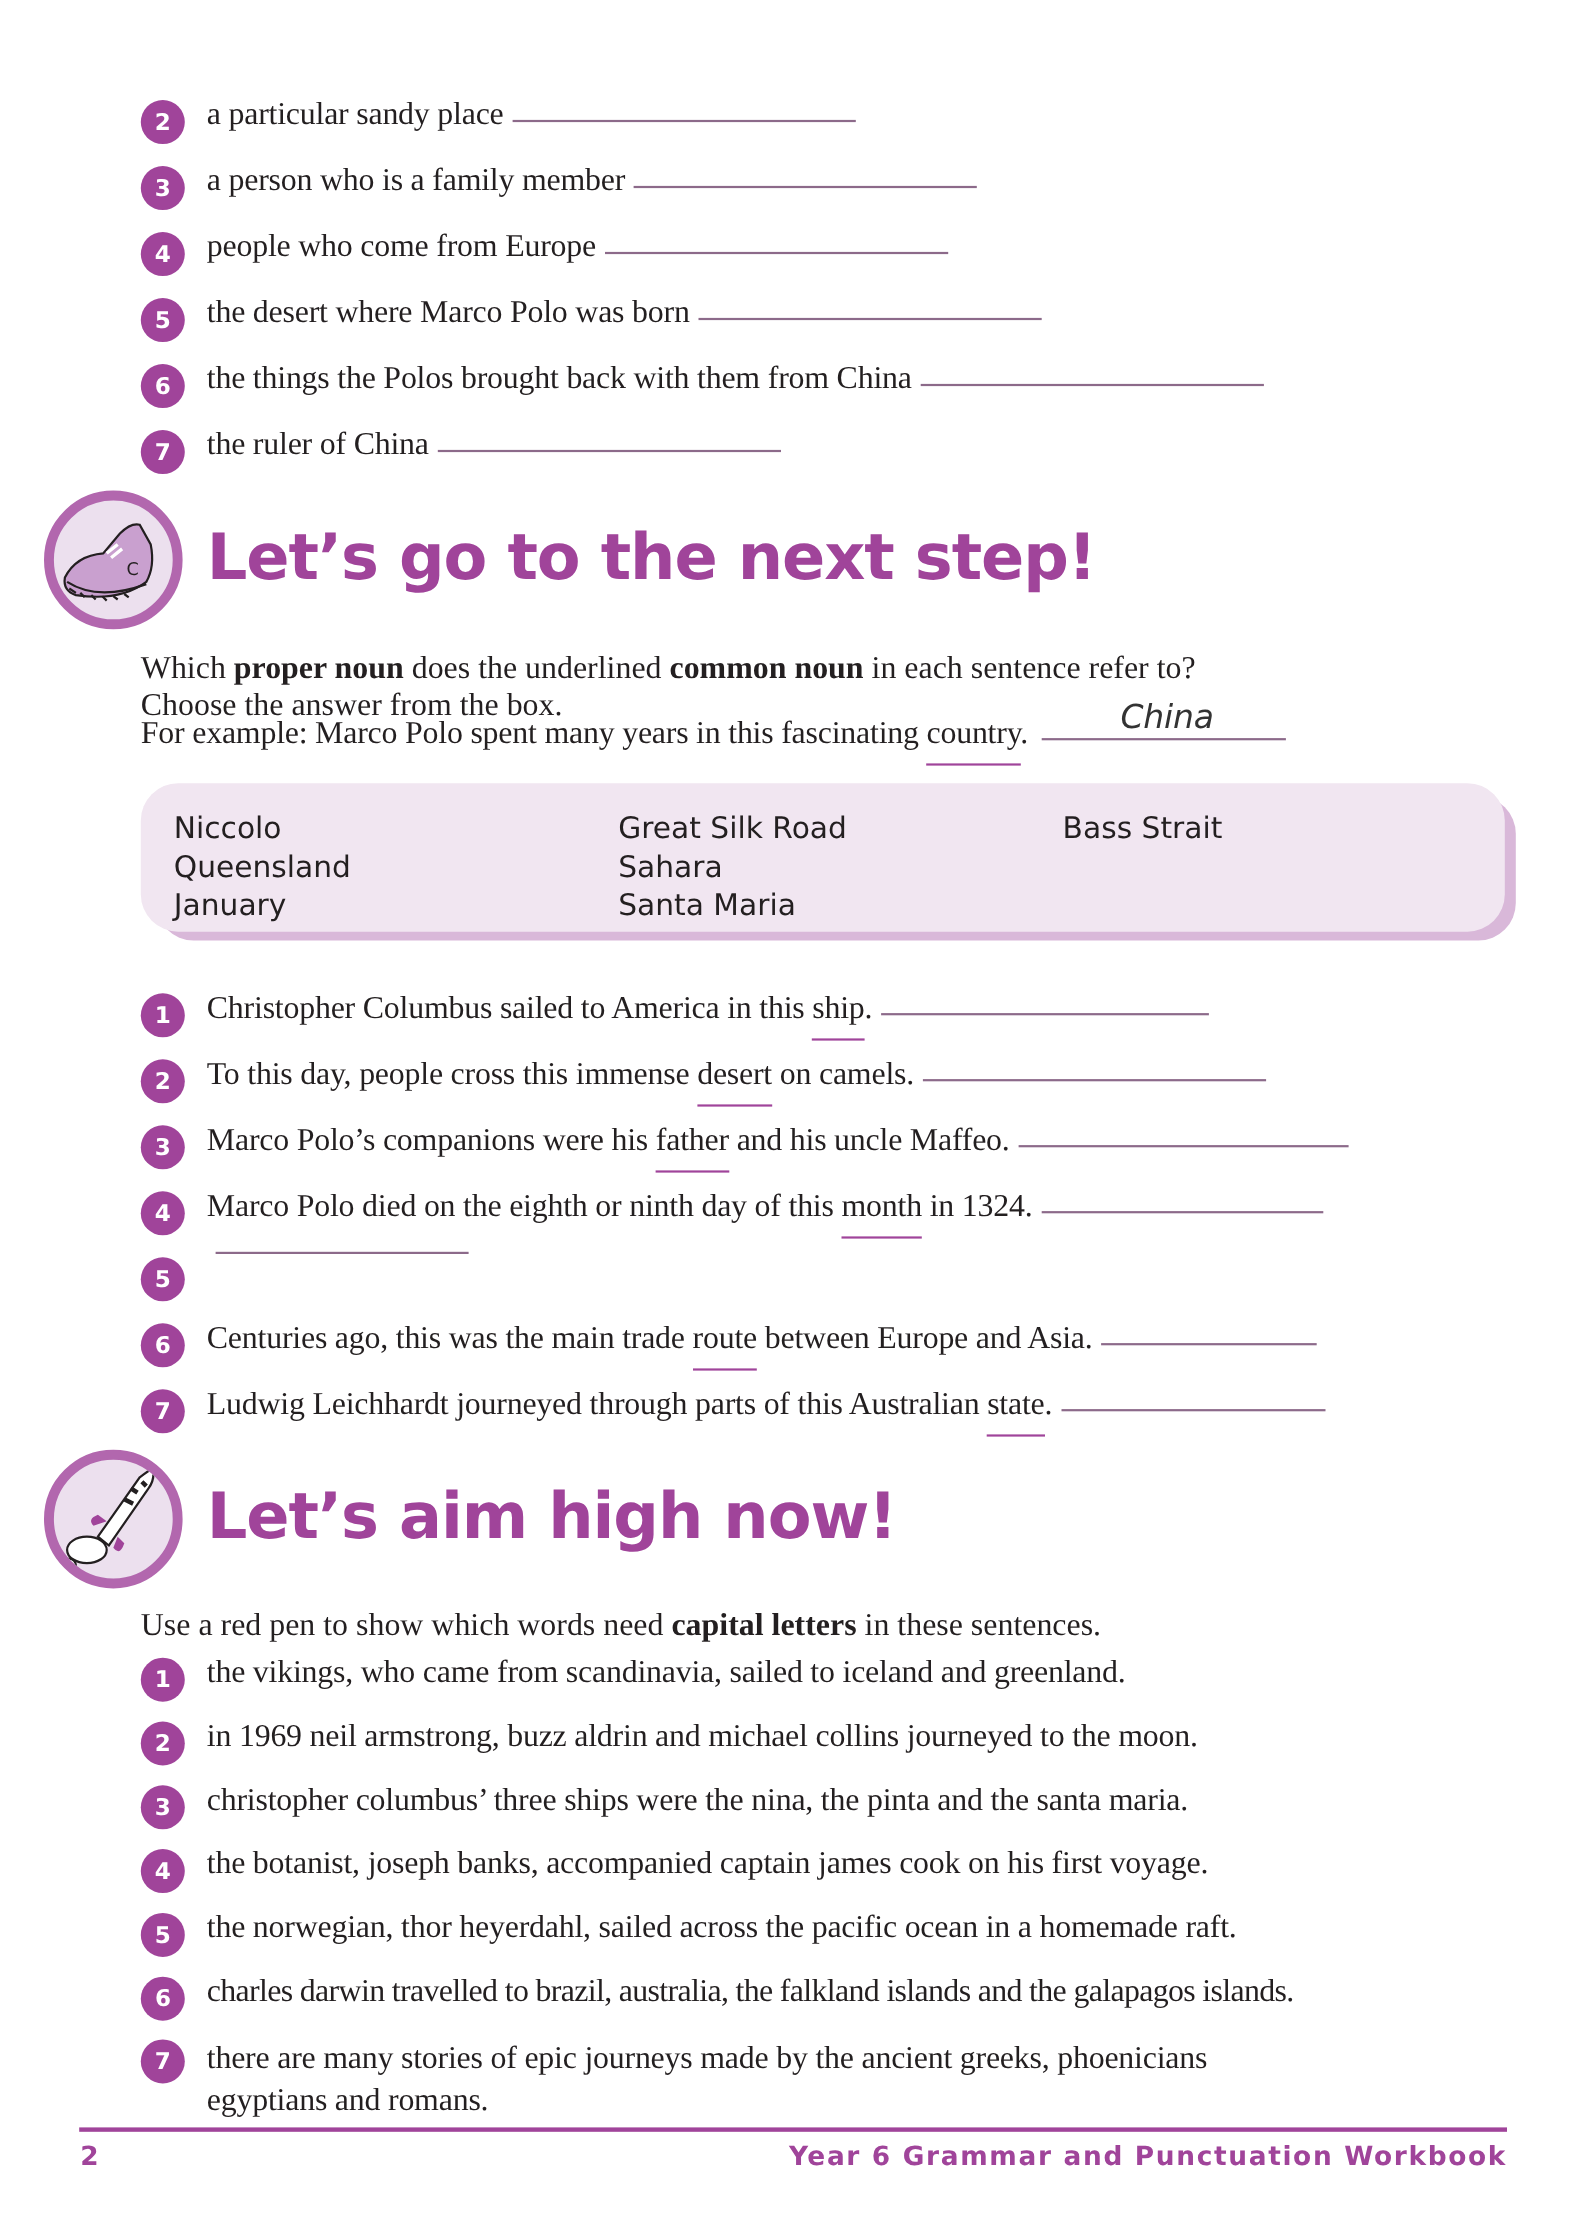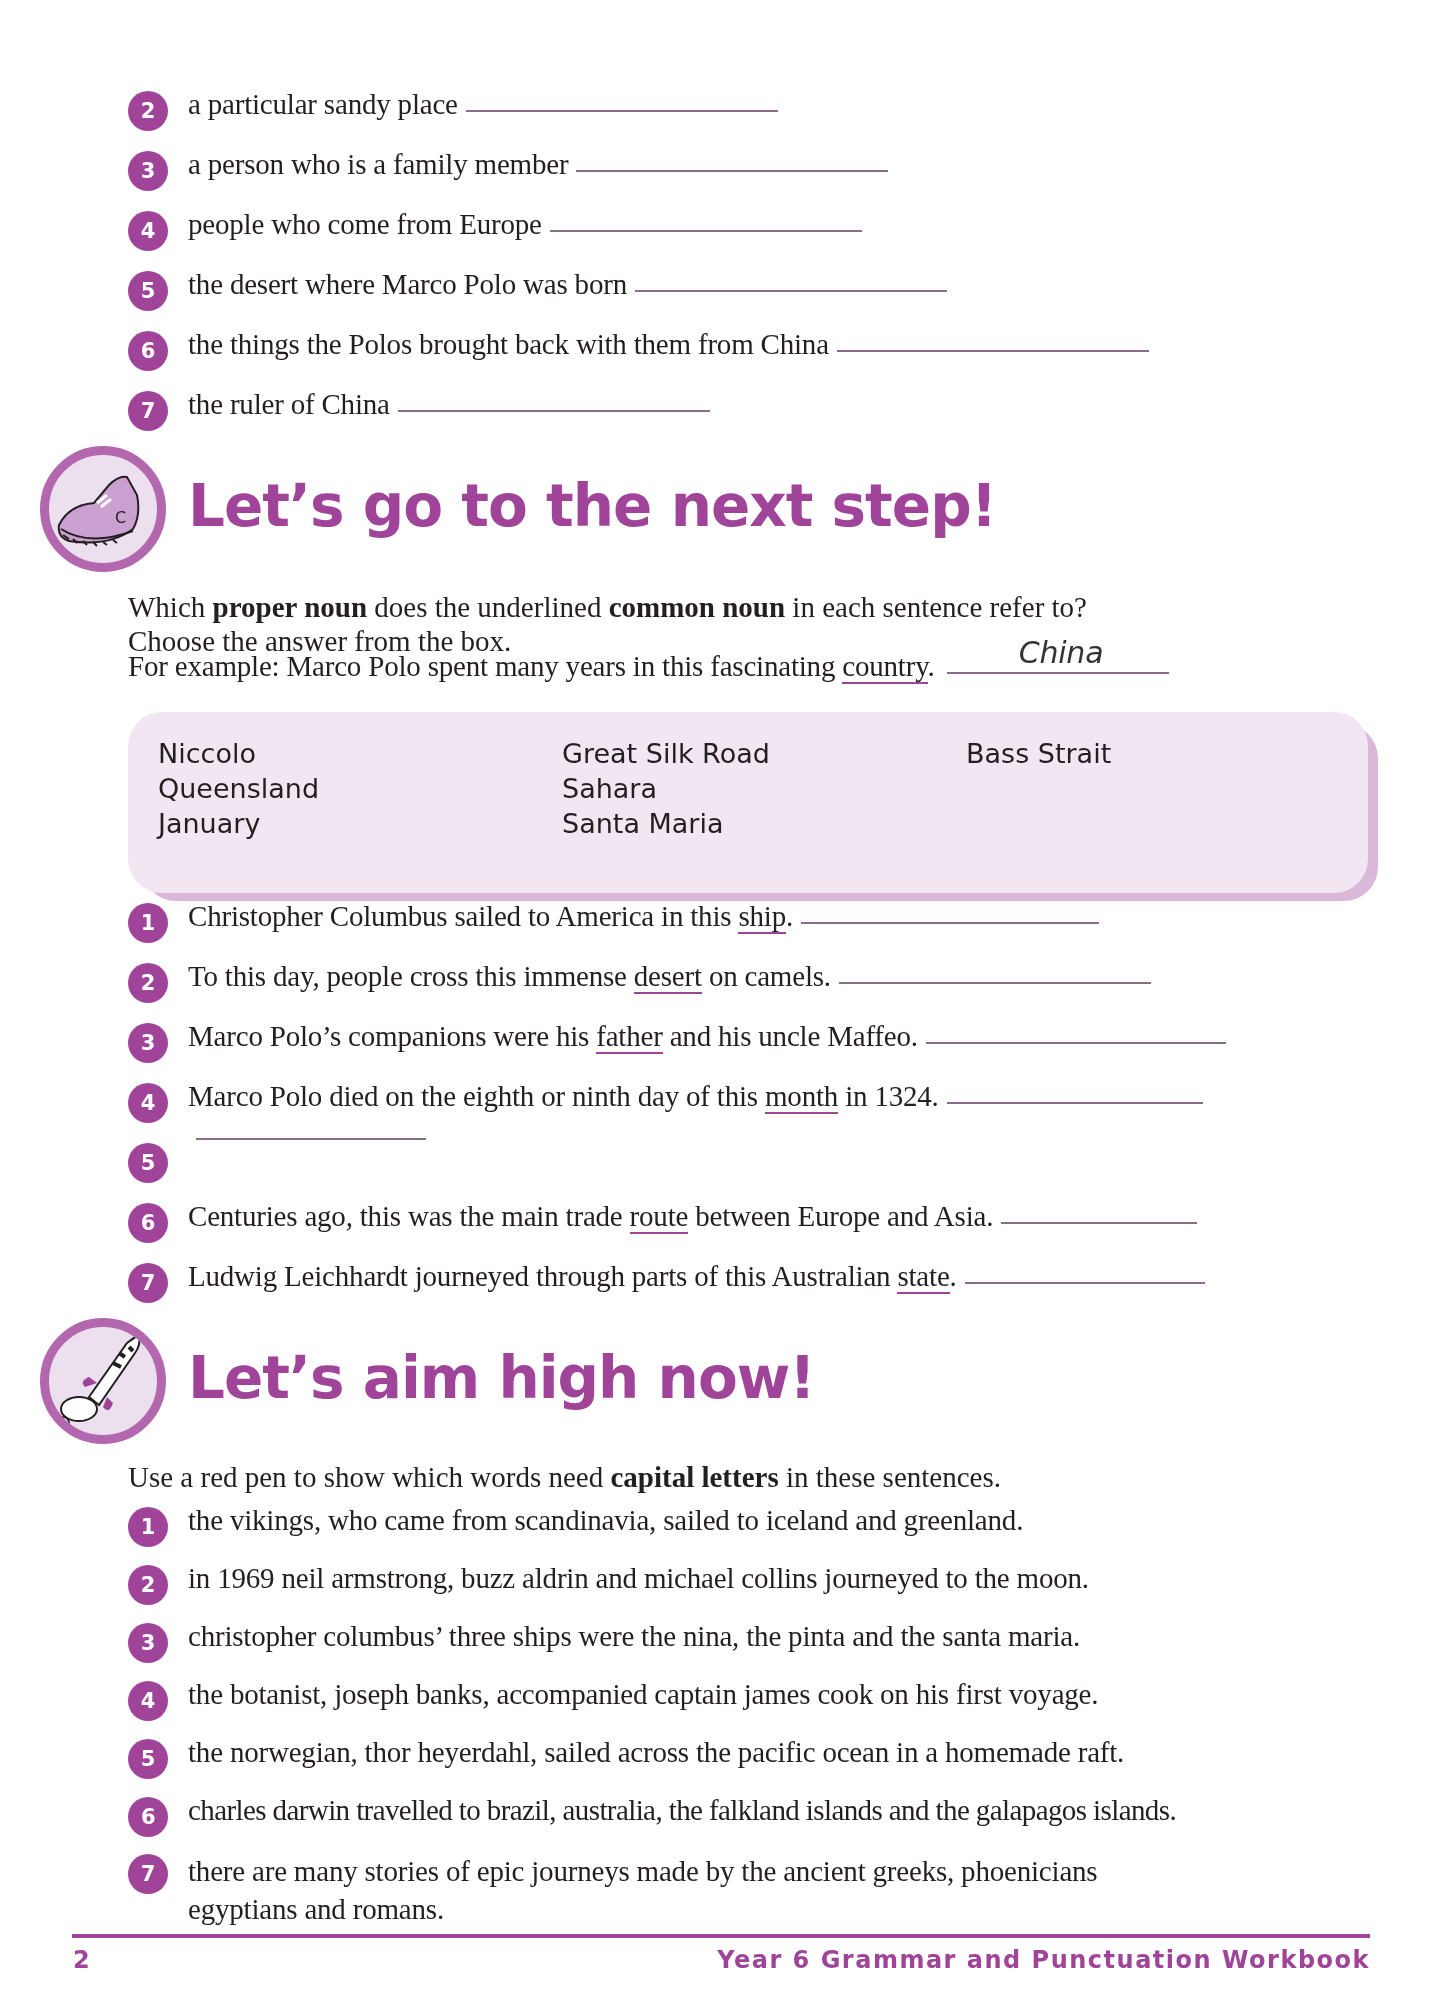--- a/index.html
+++ b/index.html
@@ -4,29 +4,29 @@
 <style>
   * { box-sizing: border-box; margin: 0; padding: 0; }
   html, body { width: 1445px; height: 2013px; background: #ffffff; overflow: hidden; }
   body { position: relative; font-family: "Liberation Serif", "DejaVu Serif", serif; color: #231f20; }
 
   .row { position: absolute; left: 128px; display: flex; align-items: baseline; font-size: 29px; line-height: 1.15; letter-spacing: -0.2px; }
   .bullet { position: relative; top: 3px; flex: 0 0 auto; width: 40px; height: 40px; border-radius: 50%; background: #a0449a; color: #fff;
             font-family: "DejaVu Sans", sans-serif; font-weight: bold; font-size: 21px; display: flex; align-items: center; justify-content: center; margin-right: 20px; align-self: center; }
   .text { white-space: nowrap; }
   .blank { display: inline-block; height: 2px; background: #8c6a8a; margin-left: 8px; position: relative; top: -2px; }
-  u.uline { text-decoration: none; border-bottom: 2px solid #a0449a; padding-bottom: 0px; }
+  u.uline { text-decoration: none; border-bottom: 2px solid #a0449a; padding-bottom: 12px; }
 
   .section-icon { position: absolute; width: 126px; height: 126px; border-radius: 50%; border: 9px solid #b267ae; background: #ece0ee; overflow: hidden; }
   .section-title { position: absolute; font-family: "DejaVu Sans", sans-serif; font-weight: bold; color: #a0449a; font-size: 58px; letter-spacing: -1px; }
 
   .instr { position: absolute; left: 128px; font-size: 29px; line-height: 34px; margin-top: 12px; }
   .instr b { font-weight: bold; }
 
-  .wordbox { position: absolute; left: 128px; top: 712px; width: 1240px; height: 181px; }
+  .wordbox { position: absolute; left: 128px; top: 712px; width: 1240px; height: 135px; }
   .wordbox .shadow { position: absolute; left: 14px; top: 12px; right: -10px; bottom: -8px; border-radius: 34px; background: #d9b8d9; }
   .wordbox .face { position: absolute; left: 0; top: 0; right: 0; bottom: 0; border-radius: 34px; background: #f1e6f1; }
   .wordbox .col { position: absolute; top: 24px; font-family: "DejaVu Sans", sans-serif; font-size: 27px; line-height: 35px; color: #231f20; }
 
   .handwritten { font-family: "DejaVu Sans", sans-serif; font-style: italic; font-size: 30px; color: #333; }
 
   .footer-rule { position: absolute; left: 72px; top: 1934px; width: 1298px; height: 4px; background: #a0449a; }
   .page-num { position: absolute; left: 73px; top: 1946px; font-family: "DejaVu Sans", sans-serif; font-weight: bold; color: #a0449a; font-size: 24px; }
   .footer-title { position: absolute; right: 75px; top: 1946px; font-family: "DejaVu Sans", sans-serif; font-weight: bold; color: #a0449a; font-size: 24px; letter-spacing: 1.5px; }
 </style>

